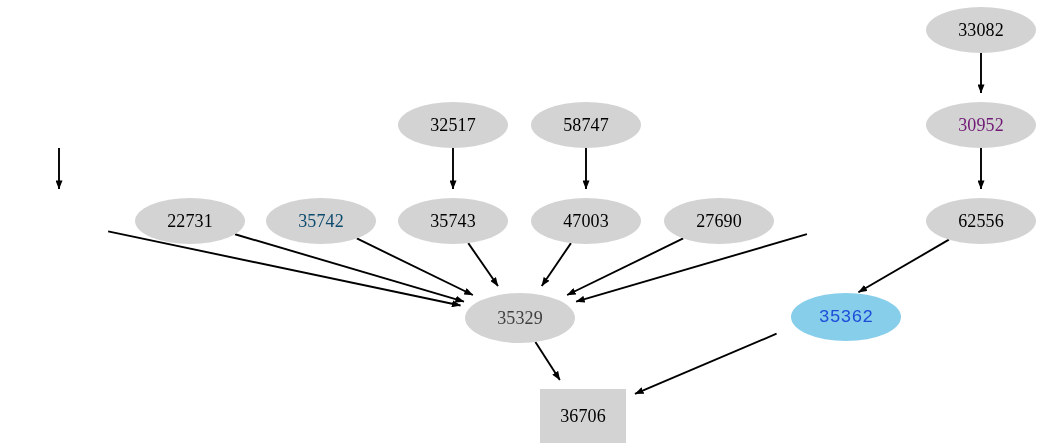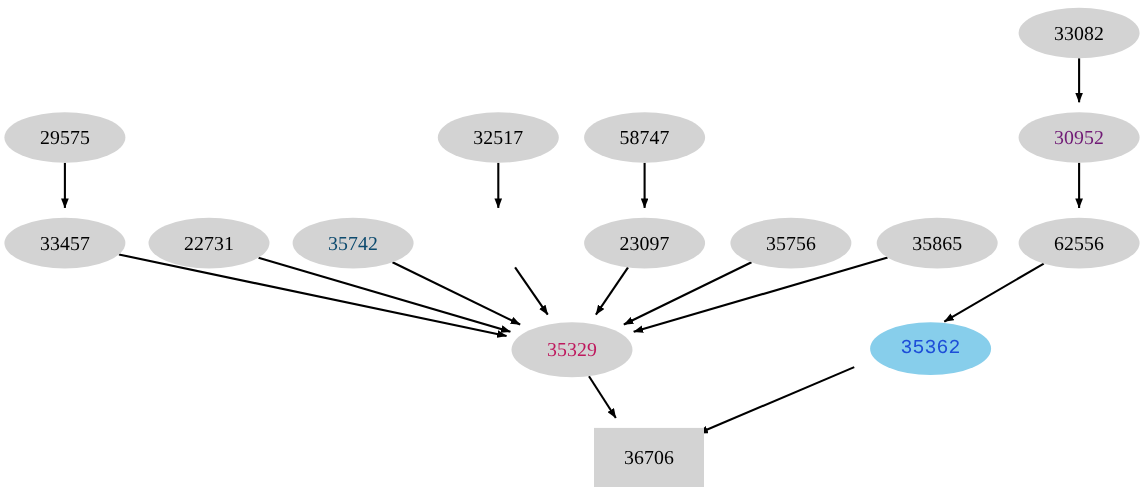--- a/index.html
+++ b/index.html
@@ -74,59 +74,53 @@
       <line x1="356.81" y1="238.46" x2="472.84" y2="295.01" stroke="#000000" stroke-width="1.9" marker-end="url(#arrowhead)"></line>
       <line x1="468.26" y1="243.10" x2="497.95" y2="286.08" stroke="#000000" stroke-width="1.9" marker-end="url(#arrowhead)"></line>
       <line x1="570.95" y1="243.12" x2="541.76" y2="286.02" stroke="#000000" stroke-width="1.9" marker-end="url(#arrowhead)"></line>
       <line x1="683.19" y1="238.46" x2="567.16" y2="295.01" stroke="#000000" stroke-width="1.9" marker-end="url(#arrowhead)"></line>
       <line x1="806.91" y1="234.17" x2="576.08" y2="301.62" stroke="#000000" stroke-width="1.9" marker-end="url(#arrowhead)"></line>
       <line x1="535.43" y1="342.00" x2="559.86" y2="380.00" stroke="#000000" stroke-width="1.9" marker-end="url(#arrowhead)"></line>
       <line x1="948.90" y1="239.68" x2="858.45" y2="292.30" stroke="#000000" stroke-width="1.9" marker-end="url(#arrowhead)"></line>
       <line x1="776.59" y1="333.74" x2="635.00" y2="393.91" stroke="#000000" stroke-width="1.9" marker-end="url(#arrowhead)"></line>
     </svg>
   <div id="node-layer">
-      <div class="gnode ellipse" style="left: 4px; top: 102px; width: 110px; height: 46px; background: rgb(211, 211, 211); color: rgb(0, 0, 0);">
-        <span class="gnode-label">29575</span>
-      </div>
-      <div class="gnode ellipse" style="left: 4px; top: 198px; width: 110px; height: 46px; background: rgb(211, 211, 211); color: rgb(0, 0, 0);">
-        <span class="gnode-label">33457</span>
-      </div>
       <div class="gnode ellipse" style="left: 135px; top: 198px; width: 110px; height: 46px; background: rgb(211, 211, 211); color: rgb(0, 0, 0);">
         <span class="gnode-label">22731</span>
       </div>
       <div class="gnode ellipse" style="left: 266px; top: 198px; width: 110px; height: 46px; background: rgb(211, 211, 211); color: #0c4a6e;">
         <span class="gnode-label">35742</span>
       </div>
       <div class="gnode ellipse" style="left: 398px; top: 102px; width: 110px; height: 46px; background: rgb(211, 211, 211); color: rgb(0, 0, 0); text-align: right;">
         <span class="gnode-label">32517</span>
       </div>
+      <div class="gnode ellipse" style="left: 398px; top: 198px; width: 110px; height: 46px; background: rgb(211, 211, 211); color: rgb(0, 0, 0);">
+        <span class="gnode-label">35743</span>
+      </div>
       <div class="gnode ellipse" style="left: 531px; top: 102px; width: 110px; height: 46px; background: rgb(211, 211, 211); color: rgb(0, 0, 0);">
         <span class="gnode-label">58747</span>
       </div>
       <div class="gnode ellipse" style="left: 531px; top: 198px; width: 110px; height: 46px; background: rgb(211, 211, 211); color: rgb(0, 0, 0);">
-        <span class="gnode-label">23097</span>
+        <span class="gnode-label">47003</span>
       </div>
       <div class="gnode ellipse" style="left: 664px; top: 198px; width: 110px; height: 46px; background: rgb(211, 211, 211); color: rgb(0, 0, 0);">
-        <span class="gnode-label">35756</span>
-      </div>
-      <div class="gnode ellipse" style="left: 797px; top: 198px; width: 110px; height: 46px; background: rgb(211, 211, 211); color: rgb(0, 0, 0);">
-        <span class="gnode-label">35865</span>
+        <span class="gnode-label">27690</span>
       </div>
       <div class="gnode ellipse" style="left: 926px; top: 7px; width: 110px; height: 46px; background: rgb(211, 211, 211); color: rgb(0, 0, 0);">
         <span class="gnode-label">33082</span>
       </div>
       <div class="gnode ellipse" style="left: 926px; top: 102px; width: 110px; height: 46px; background: rgb(211, 211, 211); color: #701a75;">
         <span class="gnode-label">30952</span>
       </div>
       <div class="gnode ellipse" style="left: 926px; top: 198px; width: 110px; height: 46px; background: rgb(211, 211, 211); color: rgb(0, 0, 0);">
         <span class="gnode-label">62556</span>
       </div>
-      <div class="gnode ellipse" style="left: 465px; top: 293px; width: 110px; height: 50px; background: rgb(211, 211, 211); color: #be185d;">
+      <div class="gnode ellipse" style="left: 465px; top: 293px; width: 110px; height: 50px; background: rgb(211, 211, 211); color: #404040;">
         <span class="gnode-label">35329</span>
       </div>
       <div class="gnode ellipse" style="left: 791px; top: 293px; width: 110px; height: 48px; background: rgb(135, 206, 235); color: #1d4ed8; font-family: Liberation Mono, monospace;">
         <span class="gnode-label">35362</span>
       </div>
-      <div class="gnode box" style="left: 540px; top: 389px; width: 100px; height: 54px; background: rgb(211, 211, 211); color: rgb(0, 0, 0);">
+      <div class="gnode box" style="left: 540px; top: 389px; width: 86px; height: 54px; background: rgb(211, 211, 211); color: rgb(0, 0, 0);">
         <span class="gnode-label">36706</span>
       </div>
     </div>
 </div>
 
 </body></html>

